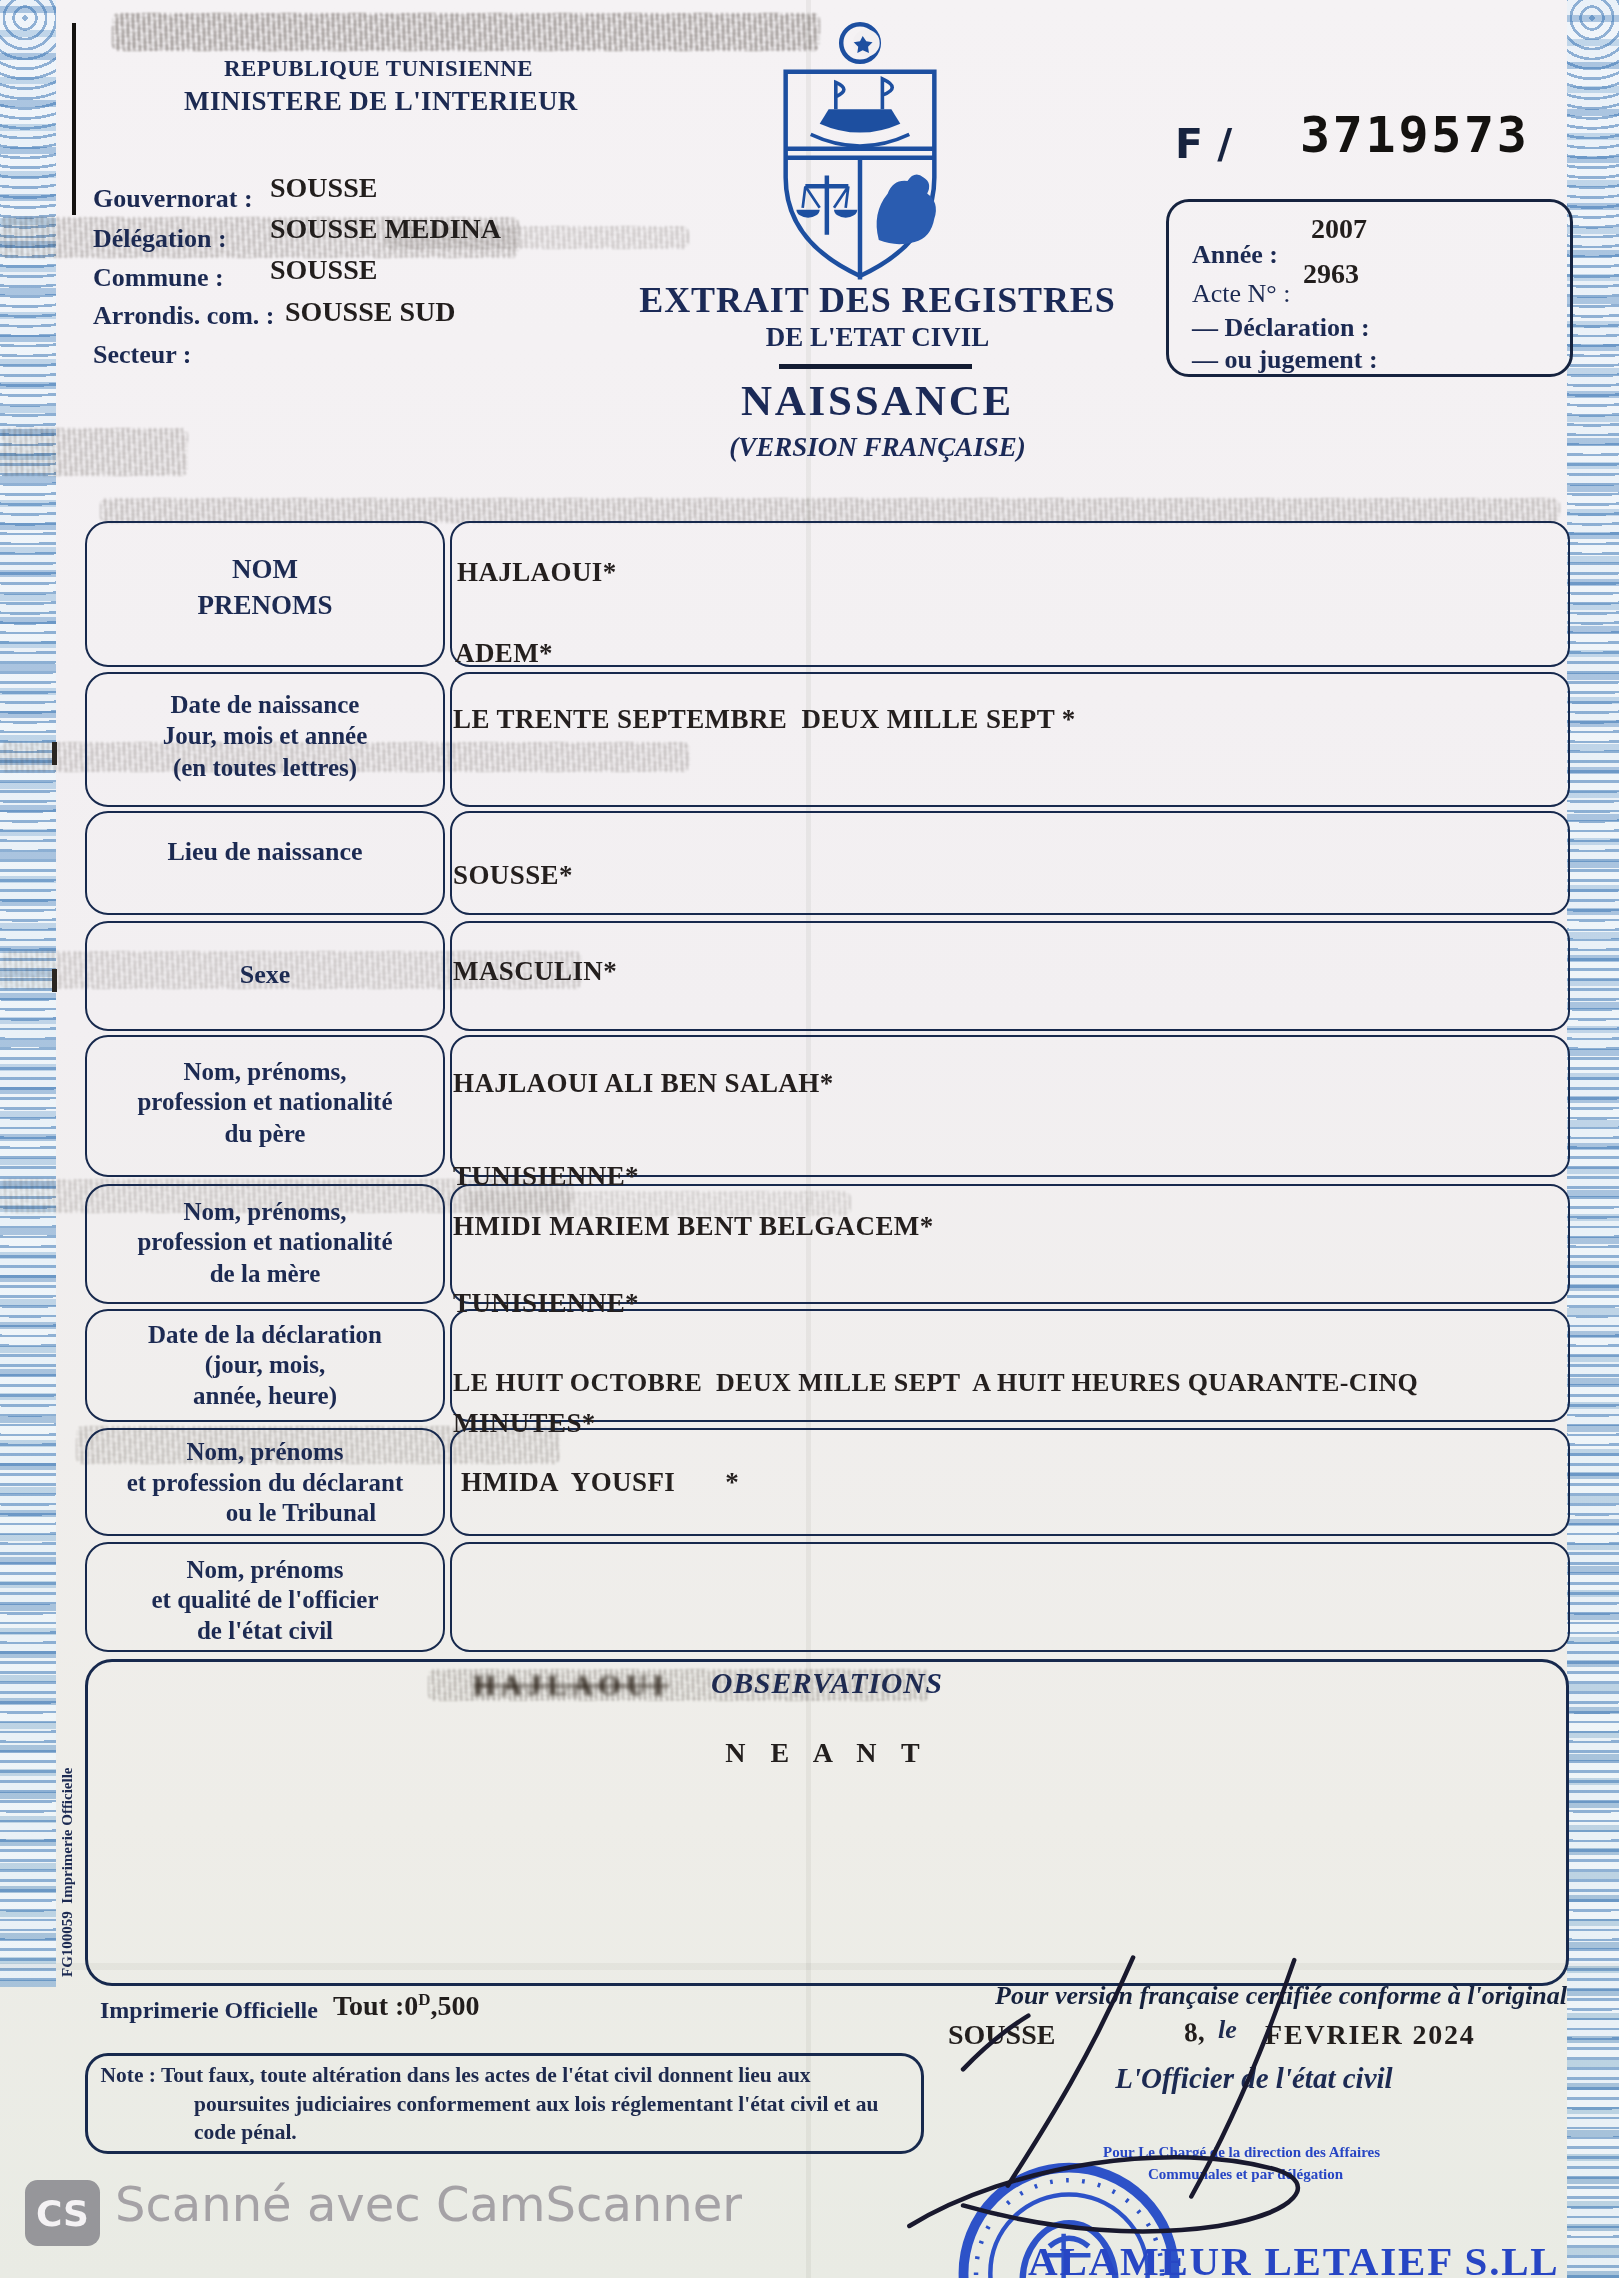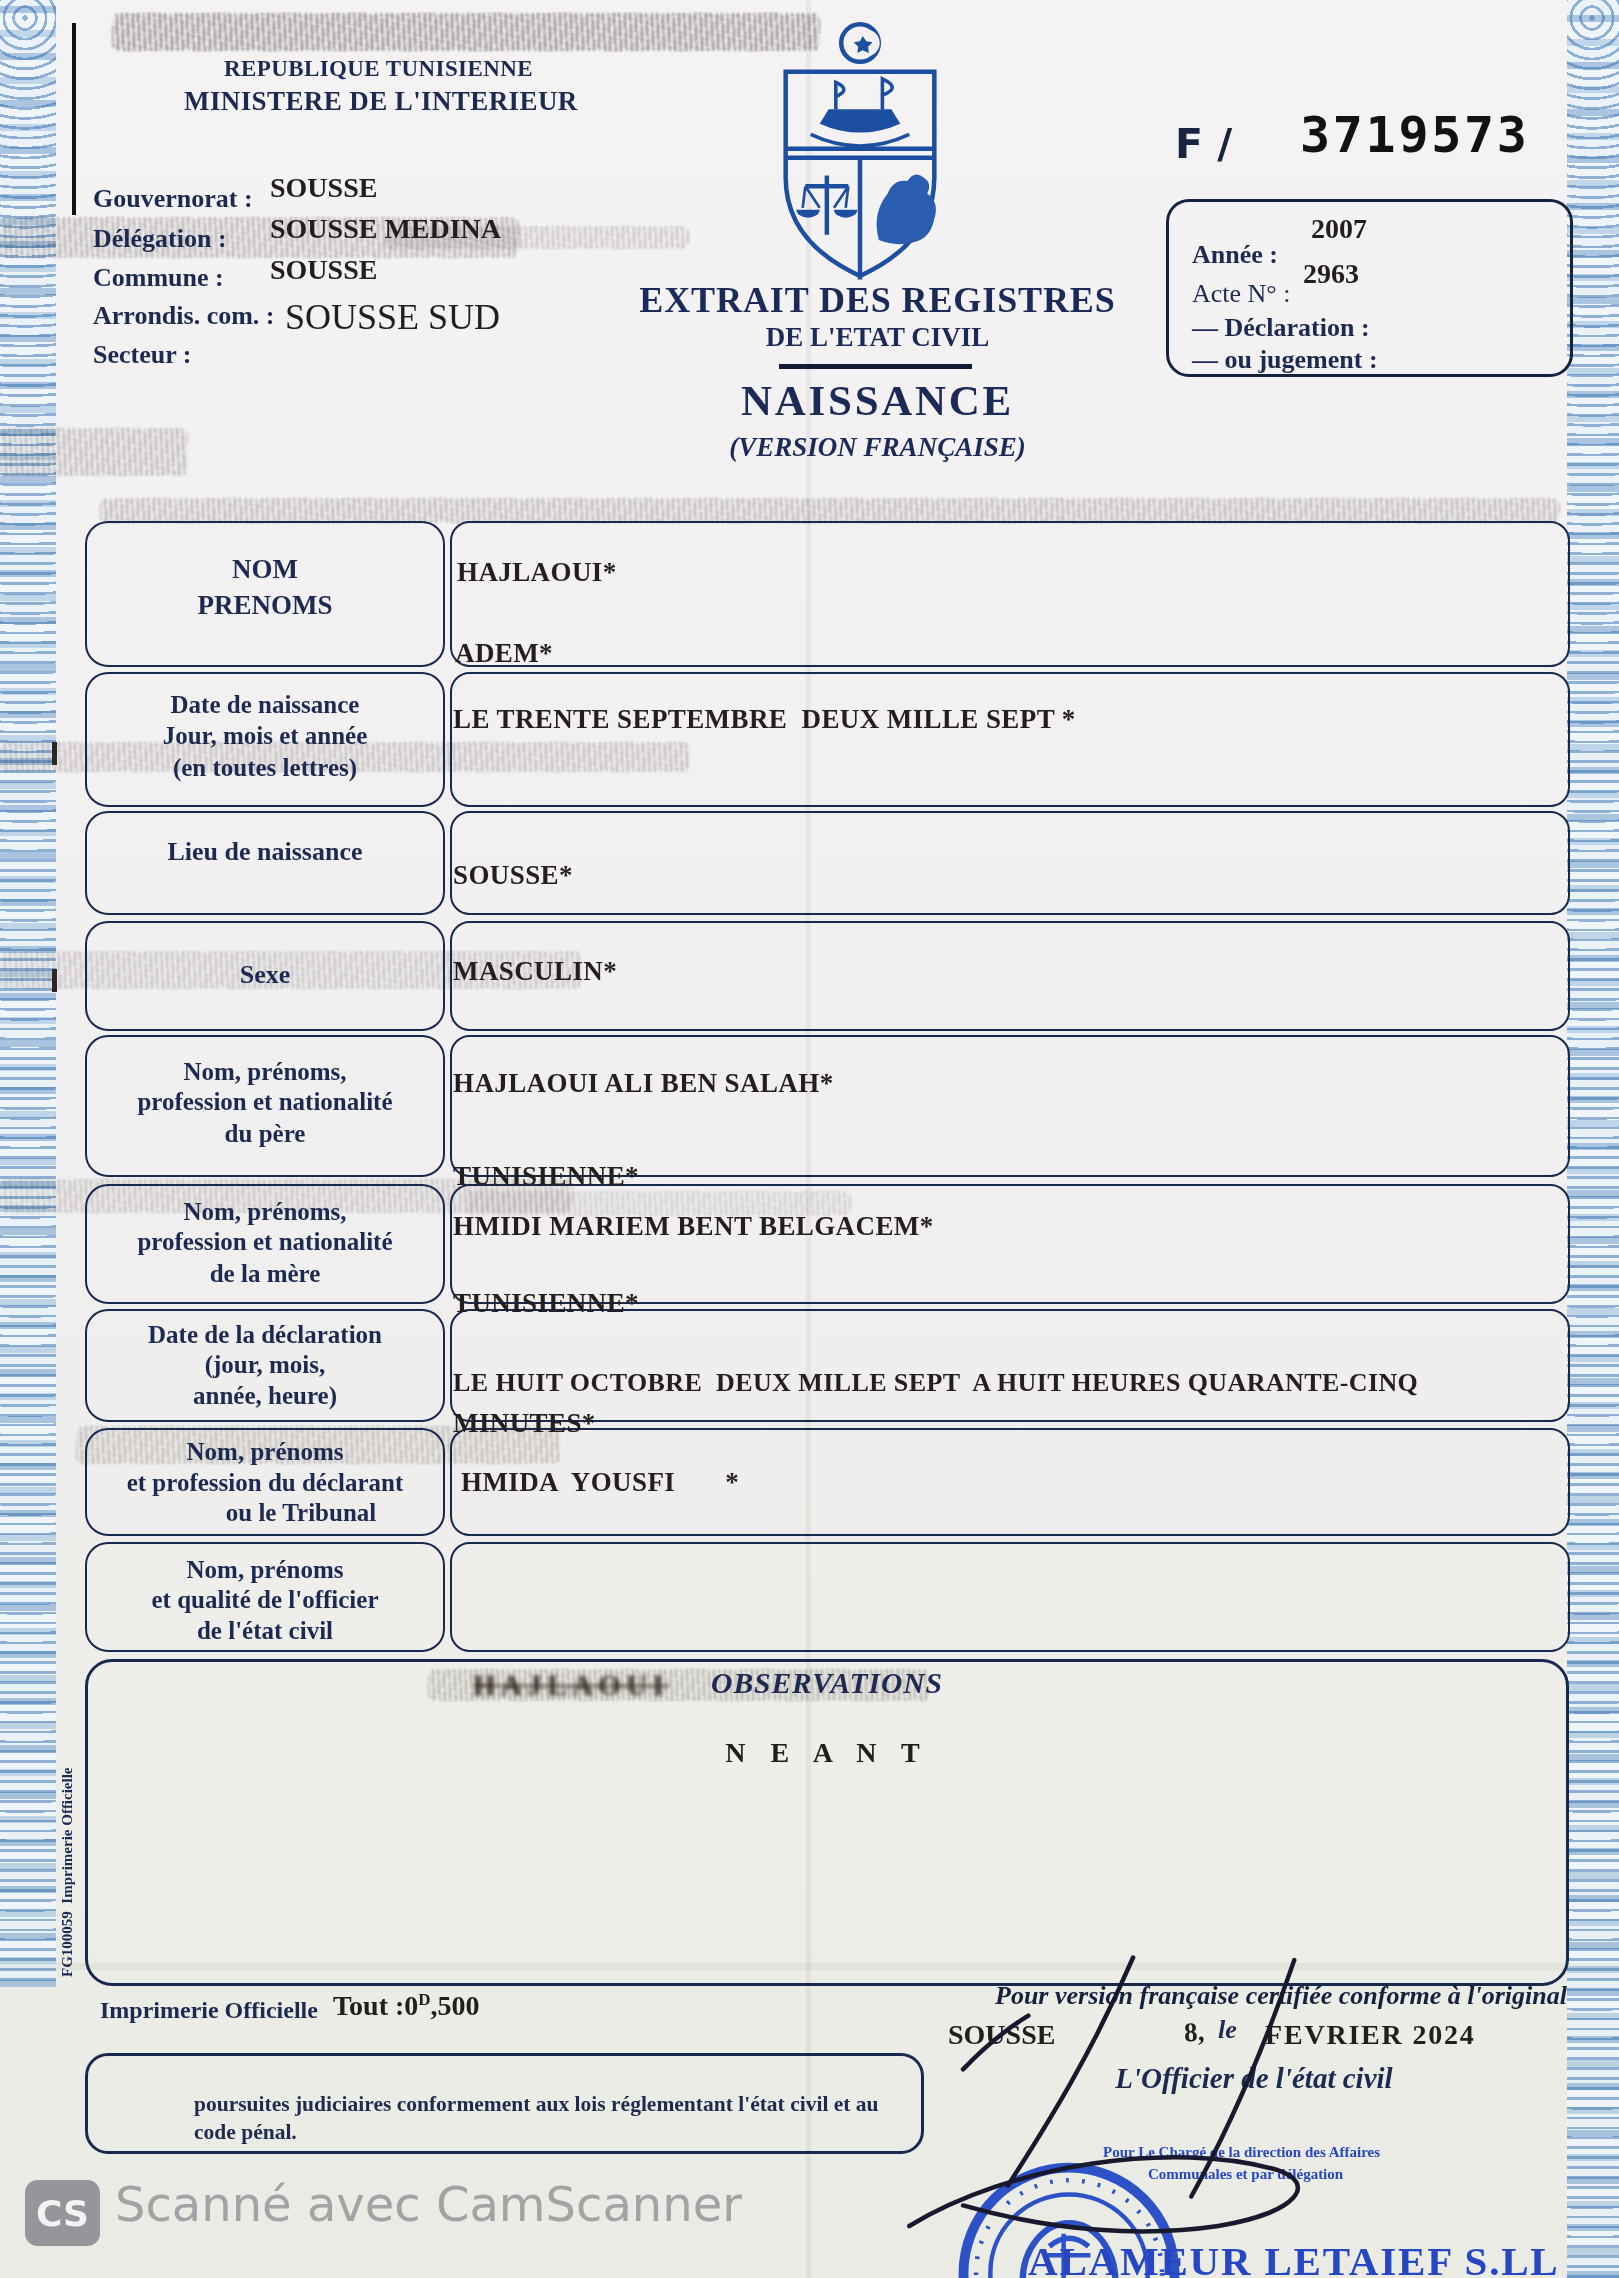--- a/index.html
+++ b/index.html
@@ -50,21 +50,21 @@
 <div class="abs navy" style="left:224px;top:56px;font-size:23px;font-weight:700;letter-spacing:0.4px;">REPUBLIQUE TUNISIENNE</div>
 <div class="abs navy" style="left:184px;top:86px;font-size:27px;font-weight:700;letter-spacing:0.4px;">MINISTERE DE L'INTERIEUR</div>
 
 <div class="abs navy" style="left:93px;top:184px;font-size:26px;font-weight:700;">Gouvernorat :</div>
 <div class="abs ink" style="left:270px;top:172px;font-size:28px;font-weight:700;">SOUSSE</div>
 <div class="abs navy" style="left:93px;top:224px;font-size:26px;font-weight:700;">Délégation :</div>
 <div class="abs ink" style="left:270px;top:213px;font-size:28px;font-weight:700;">SOUSSE MEDINA</div>
 <div class="abs navy" style="left:93px;top:263px;font-size:26px;font-weight:700;">Commune :</div>
 <div class="abs ink" style="left:270px;top:254px;font-size:28px;font-weight:700;">SOUSSE</div>
 <div class="abs navy" style="left:93px;top:301px;font-size:26px;font-weight:700;">Arrondis. com. :</div>
-<div class="abs ink" style="left:285px;top:296px;font-size:36px;font-weight:400;">SOUSSE SUD</div>
+<div class="abs ink" style="left:285px;top:296px;font-size:28px;font-weight:700;">SOUSSE SUD</div>
 <div class="abs navy" style="left:93px;top:340px;font-size:26px;font-weight:700;">Secteur :</div>
 <div class="abs ink" style="left:270px;top:333px;font-size:28px;font-weight:700;"></div>
 
 <div class="abs" style="left:757px;top:16px;width:206px;height:278px;">
   <svg width="206" height="278" viewBox="0 0 230 310">
     <g stroke="#1d4fa0" stroke-width="5" fill="none">
       <circle cx="115" cy="30" r="21"></circle>
       <circle cx="122" cy="30" r="15" fill="#f2eff1" stroke="none"></circle>
       <path d="M118,22 l4,6 7,1 -5,5 1,7 -7,-3 -6,3 1,-7 -5,-5 7,-1 z" fill="#1d4fa0" stroke="none"></path>
       <path d="M32,62 h166 v118 q0,72 -83,110 q-83,-38 -83,-110 z"></path>
@@ -177,20 +177,21 @@
 </div>
 
 <div class="abs" style="left:59px;top:1977px;transform:rotate(-90deg);transform-origin:0 0;font-size:15px;font-weight:700;color:#1c2a52;white-space:pre;">FG100059  Imprimerie Officielle</div>
 
 <div class="abs navy" style="left:100px;top:1997px;font-size:24px;font-weight:600;">Imprimerie Officielle</div>
 <div class="abs ink" style="left:333px;top:1990px;font-size:28px;font-weight:700;">
   <span>Tout :0</span><sup style="font-size:17px;">D</sup><span>,500</span>
 </div>
 
 <div class="abs" style="left:85px;top:2053px;width:833px;height:95px;border:3.1px solid #17294d;border-radius:23px;">
+  <div class="abs" style="left:12.5px;top:7.2px;font-size:21.5px;font-weight:600;color:#1e2a4e;white-space:pre;">Note : Tout faux, toute altération dans les actes de l'état civil donnent lieu aux</div>
   <div class="abs" style="left:106px;top:36px;font-size:21.5px;font-weight:600;color:#1e2a4e;white-space:pre;">poursuites judiciaires conformement aux lois réglementant l'état civil et au</div>
   <div class="abs" style="left:106px;top:64px;font-size:21.5px;font-weight:600;color:#1e2a4e;white-space:pre;">code pénal.</div>
 </div>
 
 <div class="abs" style="left:940px;top:1981px;width:627px;text-align:right;font-size:26px;font-weight:700;font-style:italic;color:#15213d;">Pour version française certifiée conforme à l'original</div>
 <div class="abs ink" style="left:948px;top:2019px;font-size:28px;font-weight:700;">SOUSSE</div>
 <div class="abs ink" style="left:1184px;top:2017px;font-size:27px;font-weight:700;transform:rotate(-3deg);">8,</div>
 <div class="abs" style="left:1218px;top:2015px;font-size:26px;font-style:italic;font-weight:700;color:#1e2a4e;">le</div>
 <div class="abs ink" style="left:1265px;top:2019px;font-size:28px;font-weight:700;letter-spacing:1.8px;">FEVRIER 2024</div>
 <div class="abs" style="left:1057px;top:2062px;width:394px;text-align:center;font-size:29px;font-weight:700;font-style:italic;color:#1c2a52;">L'Officier de l'état civil</div>

